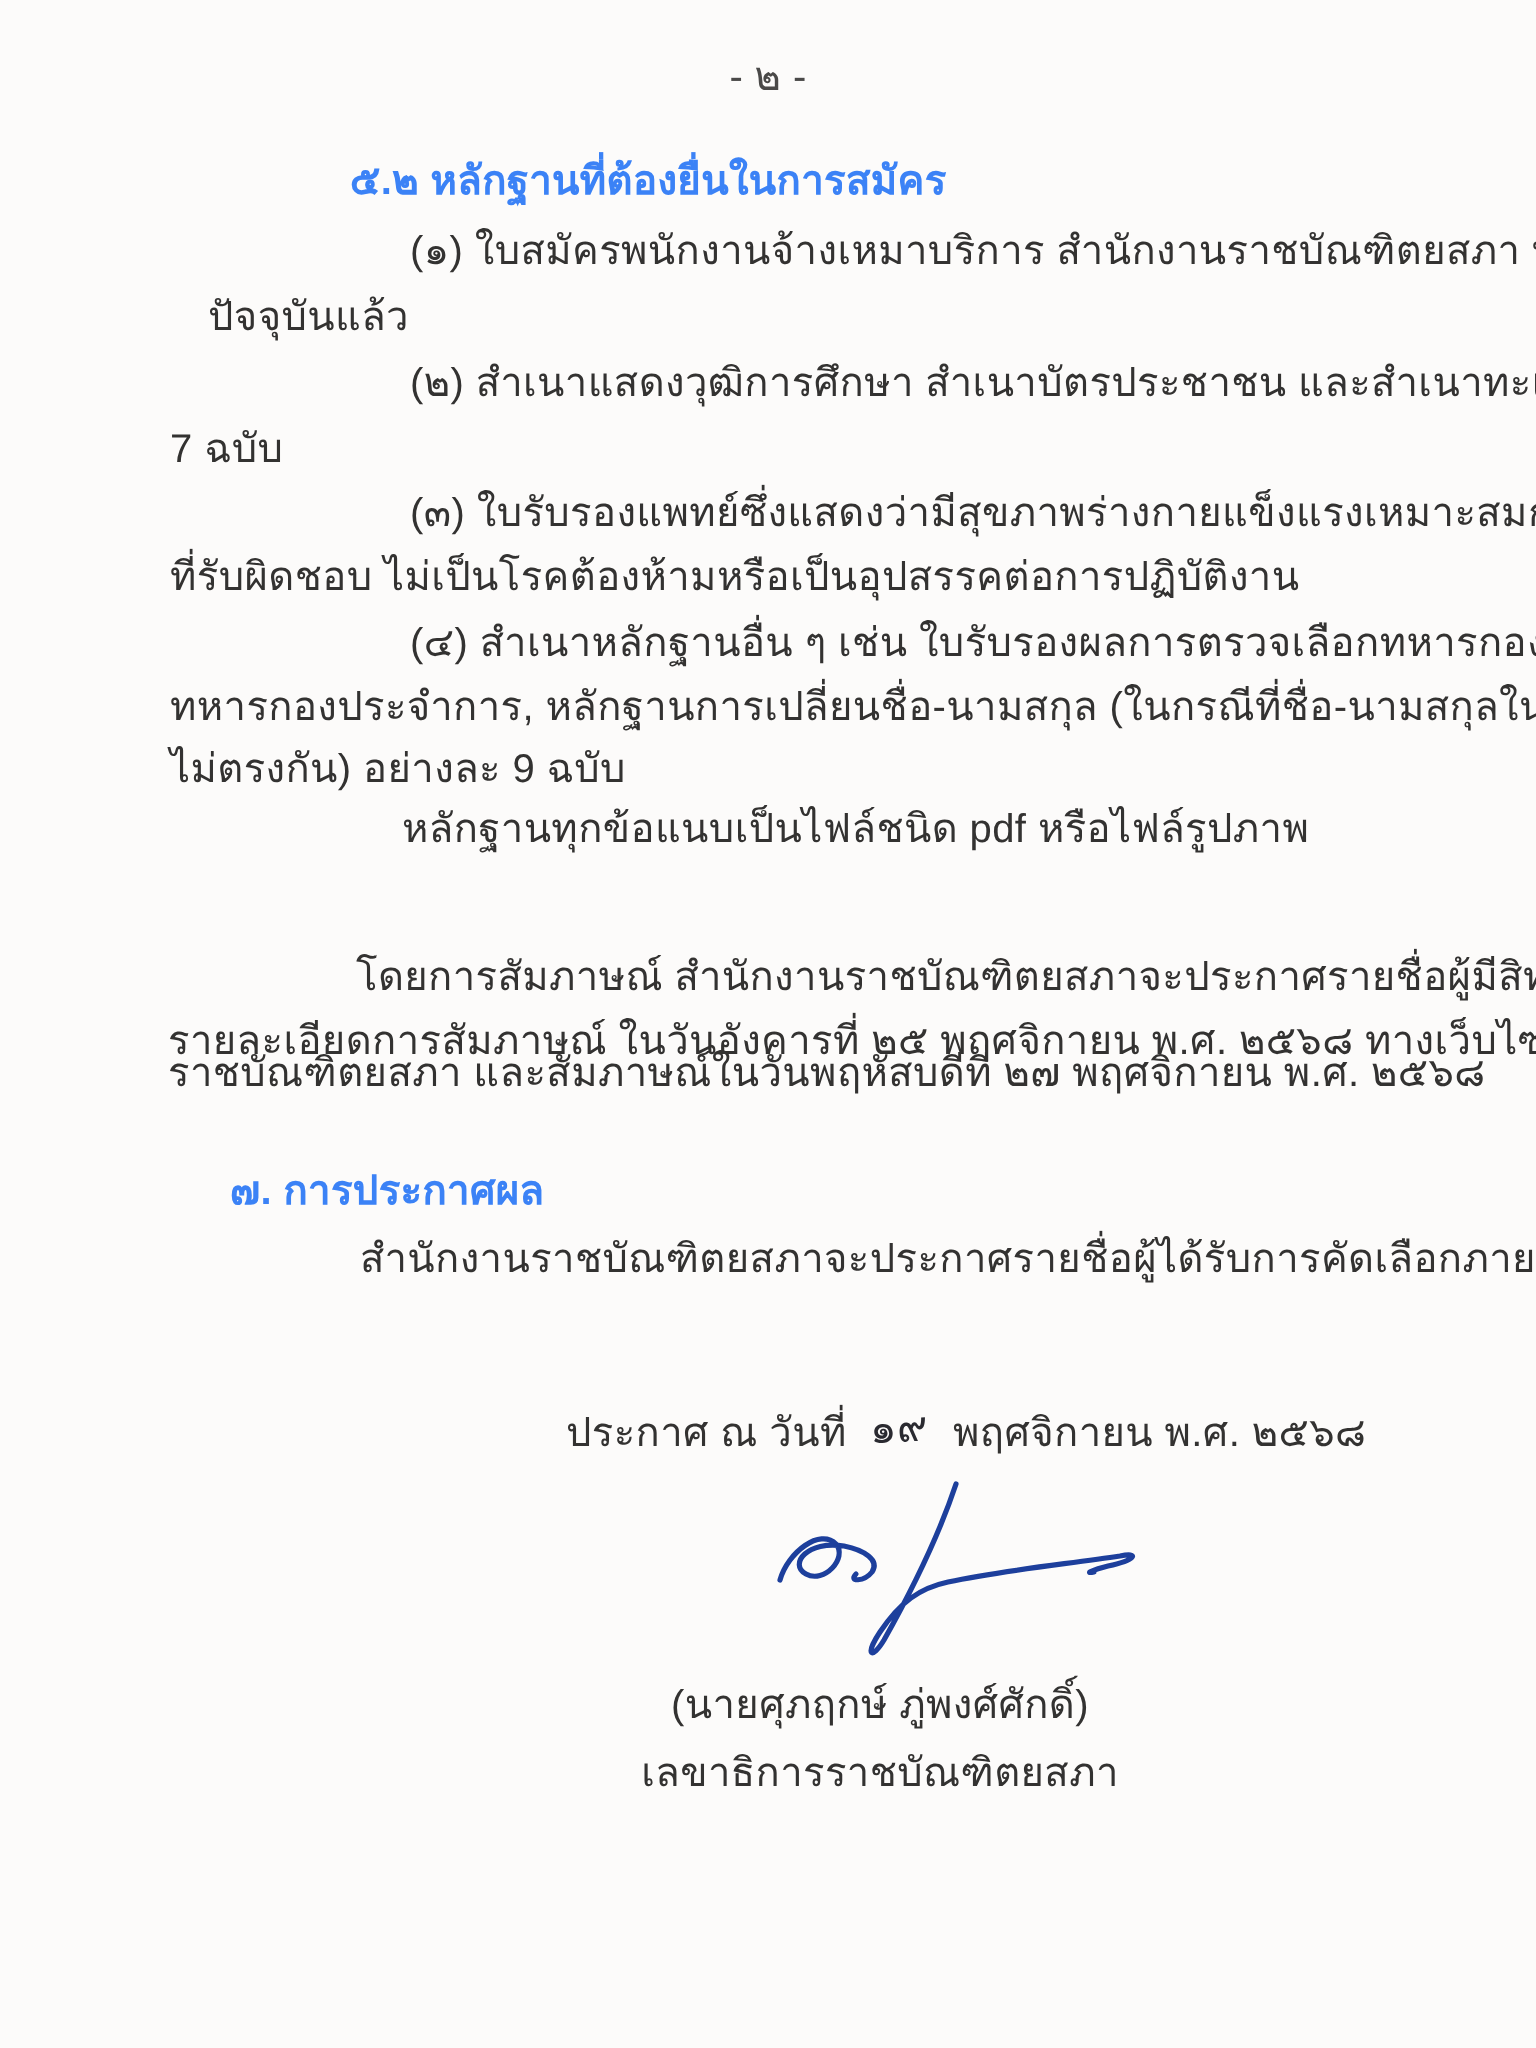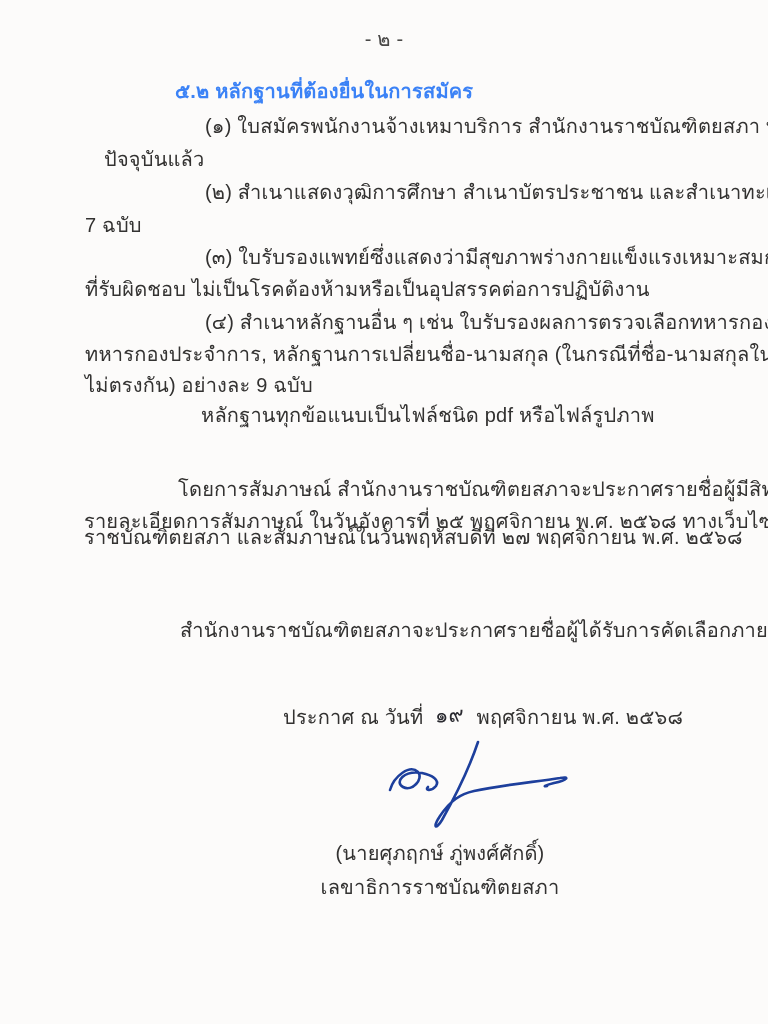--- a/index.html
+++ b/index.html
@@ -78,20 +78,21 @@
   <div class="line" style="top:309px; left:205px;">(๔) สำเนาหลักฐานอื่น ๆ เช่น ใบรับรองผลการตรวจเลือกทหารกองเกินเข้ารับราชการ</div>
   <div class="line" style="top:341px; left:85px;">ทหารกองประจำการ, หลักฐานการเปลี่ยนชื่อ-นามสกุล (ในกรณีที่ชื่อ-นามสกุลในหลักฐานการสมัคร</div>
   <div class="line" style="top:372px; left:85px;">ไม่ตรงกัน) อย่างละ 9 ฉบับ</div>
 
   <div class="line" style="top:402px; left:201px;">หลักฐานทุกข้อแนบเป็นไฟล์ชนิด pdf หรือไฟล์รูปภาพ</div>
 
   <div class="line" style="top:476px; left:178px;">โดยการสัมภาษณ์ สำนักงานราชบัณฑิตยสภาจะประกาศรายชื่อผู้มีสิทธิ์เข้าสัมภาษณ์และ</div>
   <div class="line" style="top:508px; left:84px;">รายละเอียดการสัมภาษณ์ ในวันอังคารที่ ๒๕ พฤศจิกายน พ.ศ. ๒๕๖๘ ทางเว็บไซต์และเฟซบุ๊กสำนักงาน</div>
   <div class="line" style="top:524px; left:84px;">ราชบัณฑิตยสภา และสัมภาษณ์ในวันพฤหัสบดีที่ ๒๗ พฤศจิกายน พ.ศ. ๒๕๖๘</div>
 
+  <div class="line bold" style="top:583px; left:115px;">๗. การประกาศผล</div>
   <div class="line" style="top:617px; left:180px;">สำนักงานราชบัณฑิตยสภาจะประกาศรายชื่อผู้ได้รับการคัดเลือกภายในวันศุกร์ที่</div>
 
   <div class="line" style="top:704px; left:283px;">
     <span>ประกาศ ณ วันที่</span><span class="hand-number">๑๙</span><span>พฤศจิกายน พ.ศ. ๒๕๖๘</span>
   </div>
 
   <svg class="signature-svg" viewBox="0 0 244 100" aria-hidden="true">
     <path d="M58,54 C62,40 78,28 86,36 C92,43 80,56 71,51 C62,46 72,34 90,37 C100,39 108,44 104,50 C100,55 92,55 96,51" stroke="#1d3f9c"></path>
     <path d="M146,6 C140,24 128,52 110,84 C104,94 100,92 108,80 C118,65 128,58 142,55 C170,49 202,46 228,42 C238,40 236,44 222,47 C214,49 210,51 215,50" stroke="#1d3f9c"></path>
   </svg>

